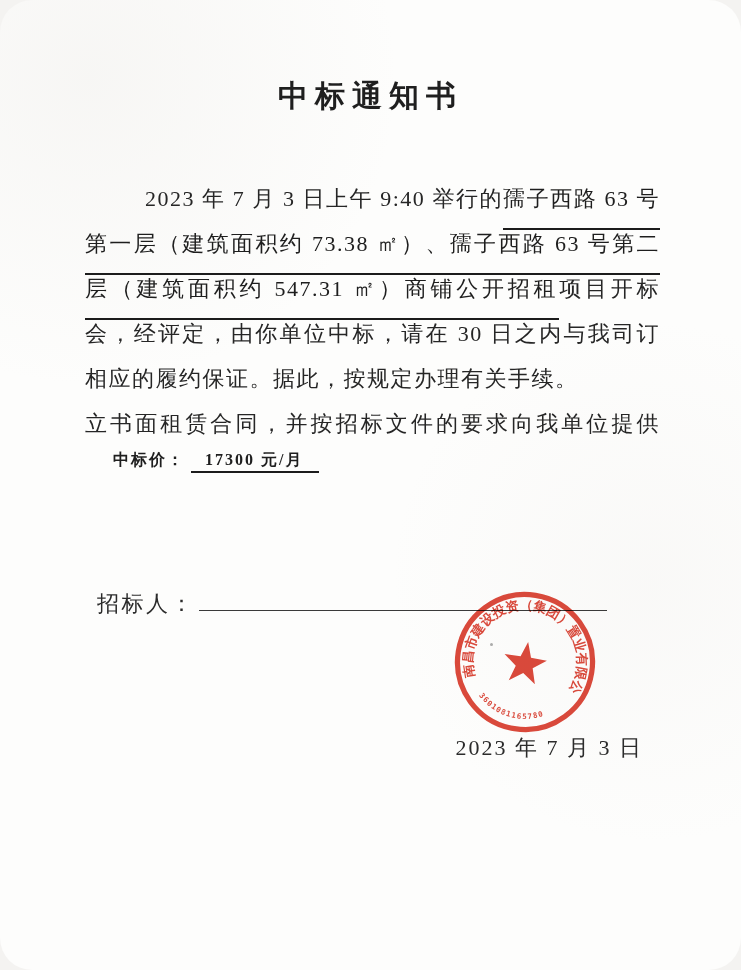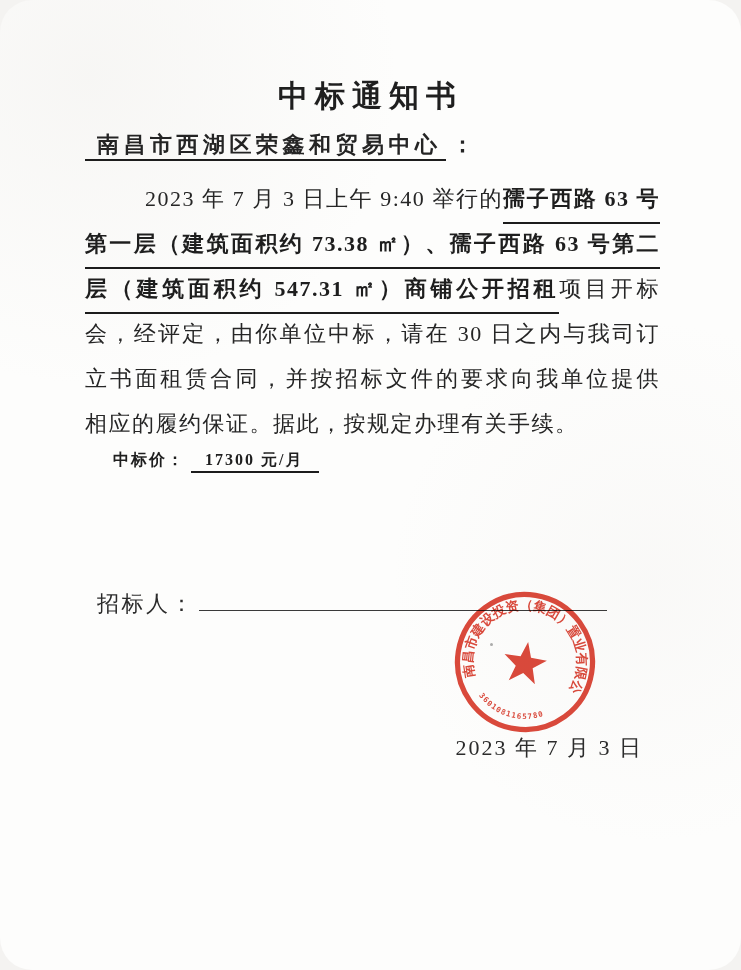--- a/index.html
+++ b/index.html
@@ -45,23 +45,23 @@
   }
   .line{
     height:45px;line-height:45px;
     white-space:nowrap;
     text-align:justify;
     text-align-last:justify;
   }
   .line.first{padding-left:60px;}
   .line.last{text-align-last:left;}
   .seg-bold{
-    font-weight:700;
+    font-weight:400;
     border-bottom:2px solid #1c1c1c;
-    padding-bottom:11px;
+    padding-bottom:17px;
     color:#1e1e1e;
   }
   .price-line{
     position:absolute;left:113px;top:450px;
     font-size:16px;font-weight:700;
     letter-spacing:2px;
     white-space:nowrap;
     color:#1e1e1e;
   }
   .price-value{
@@ -103,31 +103,28 @@
     background:#6a6a6a;opacity:.55;
   }
 </style>
 </head>
 <body>
 
 <div class="page">
 
   <div class="doc-title">中标通知书</div>
 
-  <div class="addressee">
-    <span class="name">南昌市西湖区荣鑫和贸易中心</span><span class="colon">：</span>
-  </div>
 
   <div class="body-para">
     <div class="line first"><span>2023 年 7 月 3 日上午 9:40 举行的</span><span class="seg-bold">孺子西路 63 号</span></div>
     <div class="line"><span class="seg-bold">第一层（建筑面积约 73.38 ㎡）、孺子西路 63 号第二</span></div>
     <div class="line"><span class="seg-bold">层（建筑面积约 547.31 ㎡）商铺公开招租</span><span>项目开标</span></div>
     <div class="line">会，经评定，由你单位中标，请在 30 日之内与我司订</div>
+    <div class="line last">相应的履约保证。据此，按规定办理有关手续。</div>
     <div class="line">立书面租赁合同，并按招标文件的要求向我单位提供</div>
-    <div class="line last">相应的履约保证。据此，按规定办理有关手续。</div>
   </div>
 
   <div class="price-line">
     <span>中标价：</span><span class="price-value">17300 元/月</span>
   </div>
 
   <div class="bidder-line">
     <span>招标人：</span><span class="bidder-blank"></span>
   </div>
 

